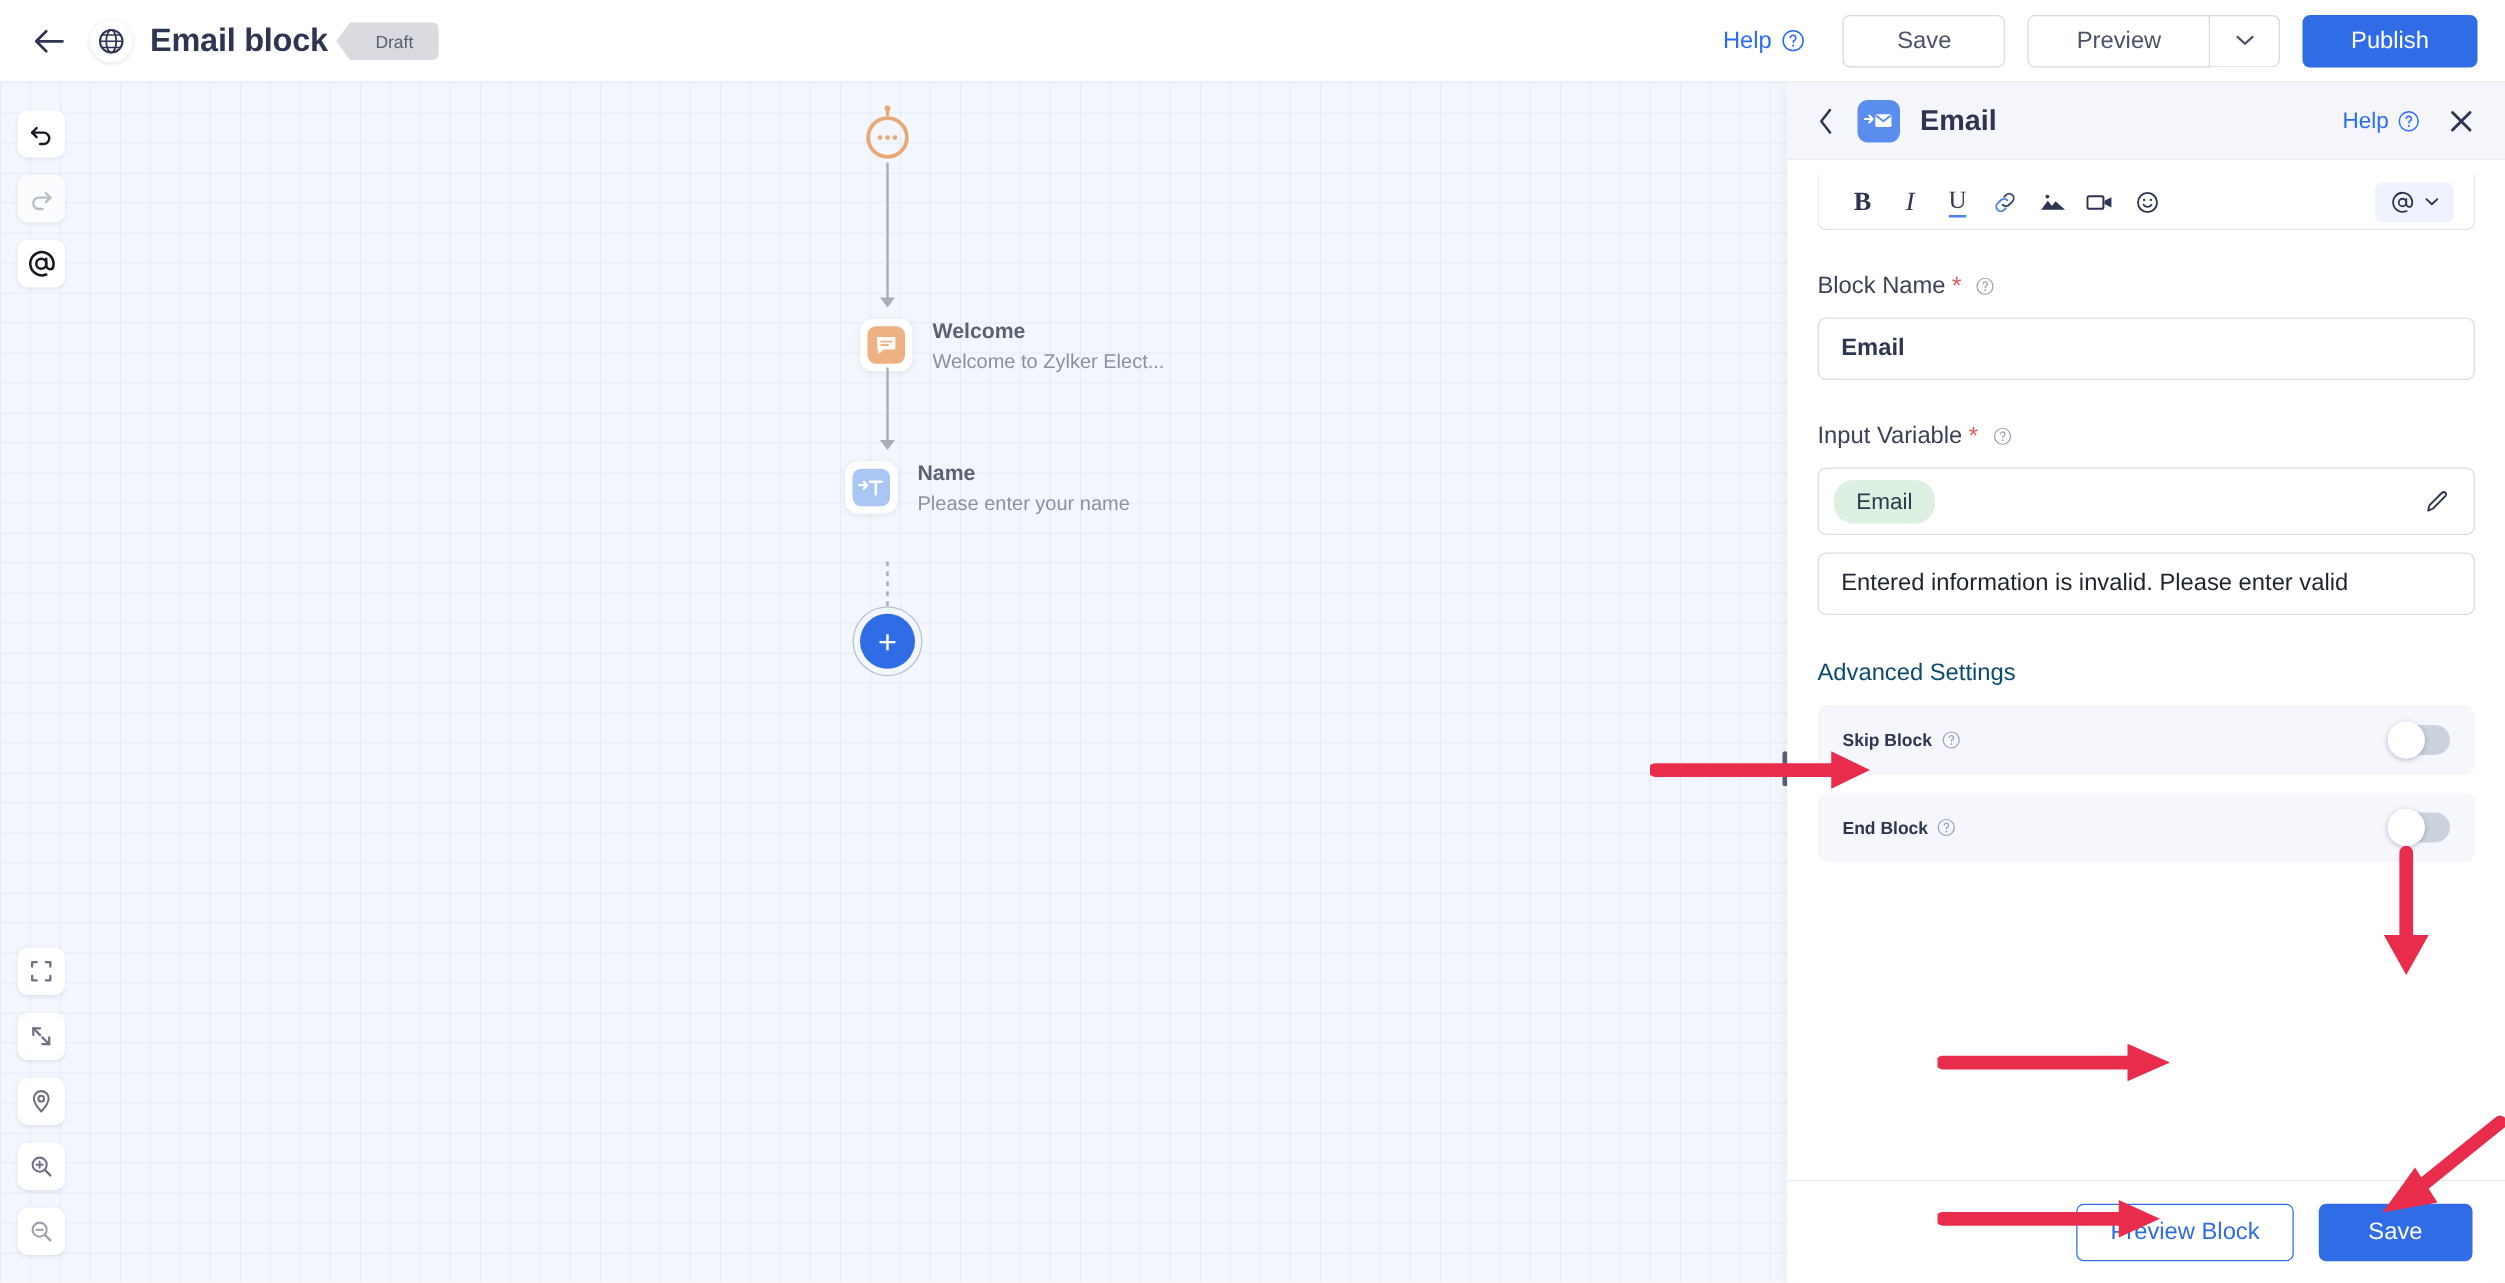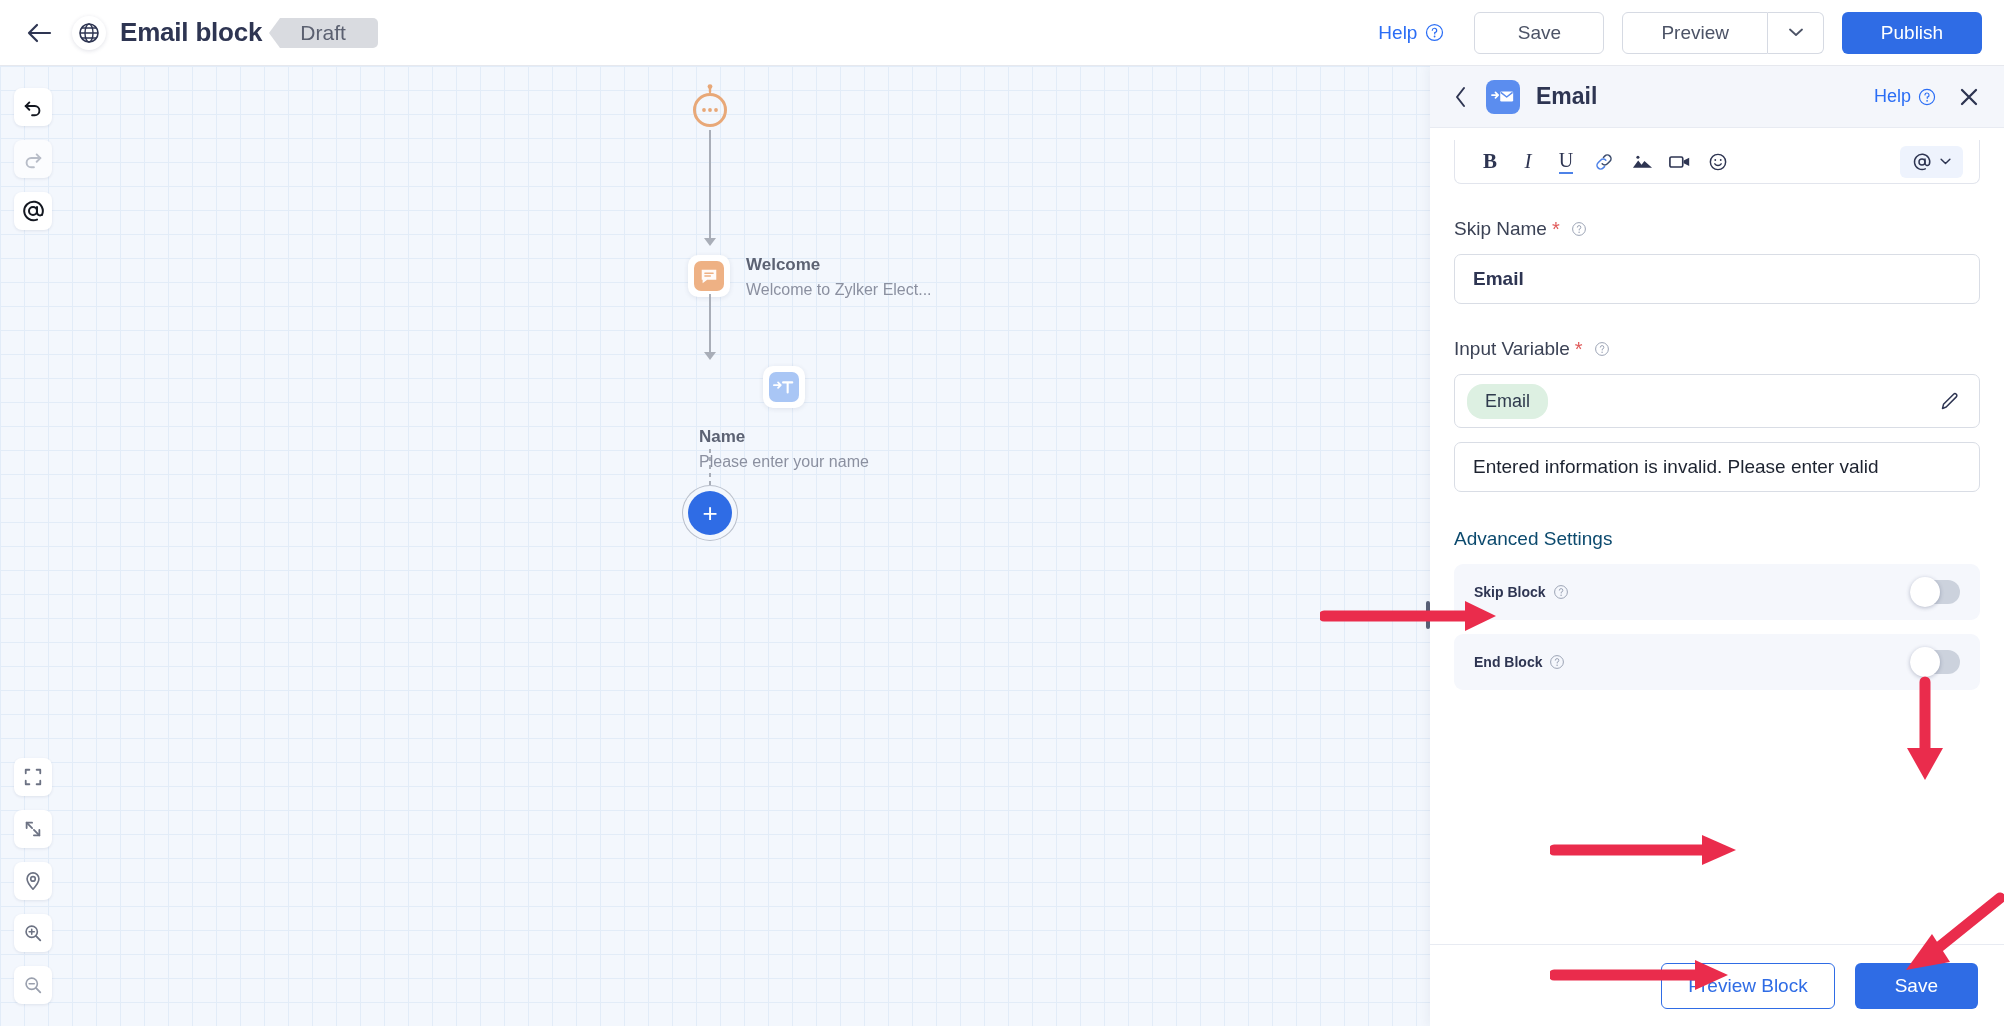--- a/index.html
+++ b/index.html
@@ -23,22 +23,22 @@
   .globe-wrap {
     margin-left: 16px; width: 34px; height: 34px; border-radius: 50%;
     background: #fff; display: flex; align-items: center; justify-content: center;
     box-shadow: 0 1px 4px rgba(40,50,90,.14);
   }
   .page-title {
     margin-left: 14px; font-size: 26px; font-weight: bold; color: #2e3552;
     letter-spacing: -.2px;
   }
   .draft-badge {
-    margin-left: 18px; position: relative; height: 30px; padding: 0 32px 0 20px;
-    background: #d9dbe0; color: #5b6070; font-size: 21px;
+    margin-left: 18px; position: relative; height: 30px; padding: 0 20px 0 20px;
+    background: #d9dbe0; color: #5b6070; font-size: 14px;
     display: flex; align-items: center; border-radius: 0 5px 5px 0;
   }
   .draft-badge::before {
     content: ""; position: absolute; left: -11px; top: 0;
     border-top: 15px solid transparent; border-bottom: 15px solid transparent;
     border-right: 11px solid #d9dbe0;
   }
   .topbar-right {
     margin-left: auto; display: flex; align-items: center; gap: 0; padding-right: 22px;
   }
@@ -328,21 +328,21 @@
         </div>
         <div>
           <div class="node-title">Welcome</div>
           <div class="node-sub">Welcome to Zylker Elect...</div>
         </div>
       </div>
 
       <div class="conn" style="top:228px;height:60px;"></div>
       <div class="arrowhead" style="top:286px;"></div>
 
-      <div class="node" style="left:79px;top:300px;flex-direction:column;">
+      <div class="node" style="left:56px;top:300px;">
         <div class="node-icon">
           <div class="inner" style="background:#a9c6f5;">
             <svg width="22" height="18" viewBox="0 0 24 18">
               <path d="M1 7h6.5M5.5 4L8.5 7L5.5 10" stroke="#fff" stroke-width="1.9" fill="none" stroke-linecap="round" stroke-linejoin="round"></path>
               <path d="M11 4h10M16 4v11" stroke="#fff" stroke-width="2.3" stroke-linecap="round"></path>
             </svg>
           </div>
         </div>
         <div>
           <div class="node-title">Name</div>
@@ -433,21 +433,21 @@
             <circle cx="11" cy="11" r="3.3" stroke="#2e3552" stroke-width="1.6" fill="none"></circle>
             <path d="M14.3 7.8v4.6a2.5 2.5 0 0 0 4.3 1.7M19 13.8A8.4 8.4 0 1 0 14.6 18.5" stroke="#2e3552" stroke-width="1.6" fill="none" stroke-linecap="round"></path>
           </svg>
           <svg width="11" height="7" viewBox="0 0 12 8">
             <path d="M1 1.5L6 6.2L11 1.5" stroke="#2e3552" stroke-width="1.7" fill="none" stroke-linecap="round" stroke-linejoin="round"></path>
           </svg>
         </div>
       </div>
 
       <div class="field-label">
-        <span>Skip Name</span>
+        <span>Block Name</span>
         <span class="req">*</span>
         <span class="qmark">
           <svg width="16" height="16" viewBox="0 0 20 20">
             <circle cx="10" cy="10" r="8" stroke="#98a0b2" stroke-width="1.2" fill="none"></circle>
             <path d="M7.9 7.7a2.2 2.2 0 1 1 2.4 2.4v1.2" stroke="#98a0b2" stroke-width="1.2" fill="none" stroke-linecap="round"></path>
             <circle cx="10.1" cy="14" r="0.9" fill="#98a0b2"></circle>
           </svg>
         </span>
       </div>
       <div class="field-input bold">Email</div>

